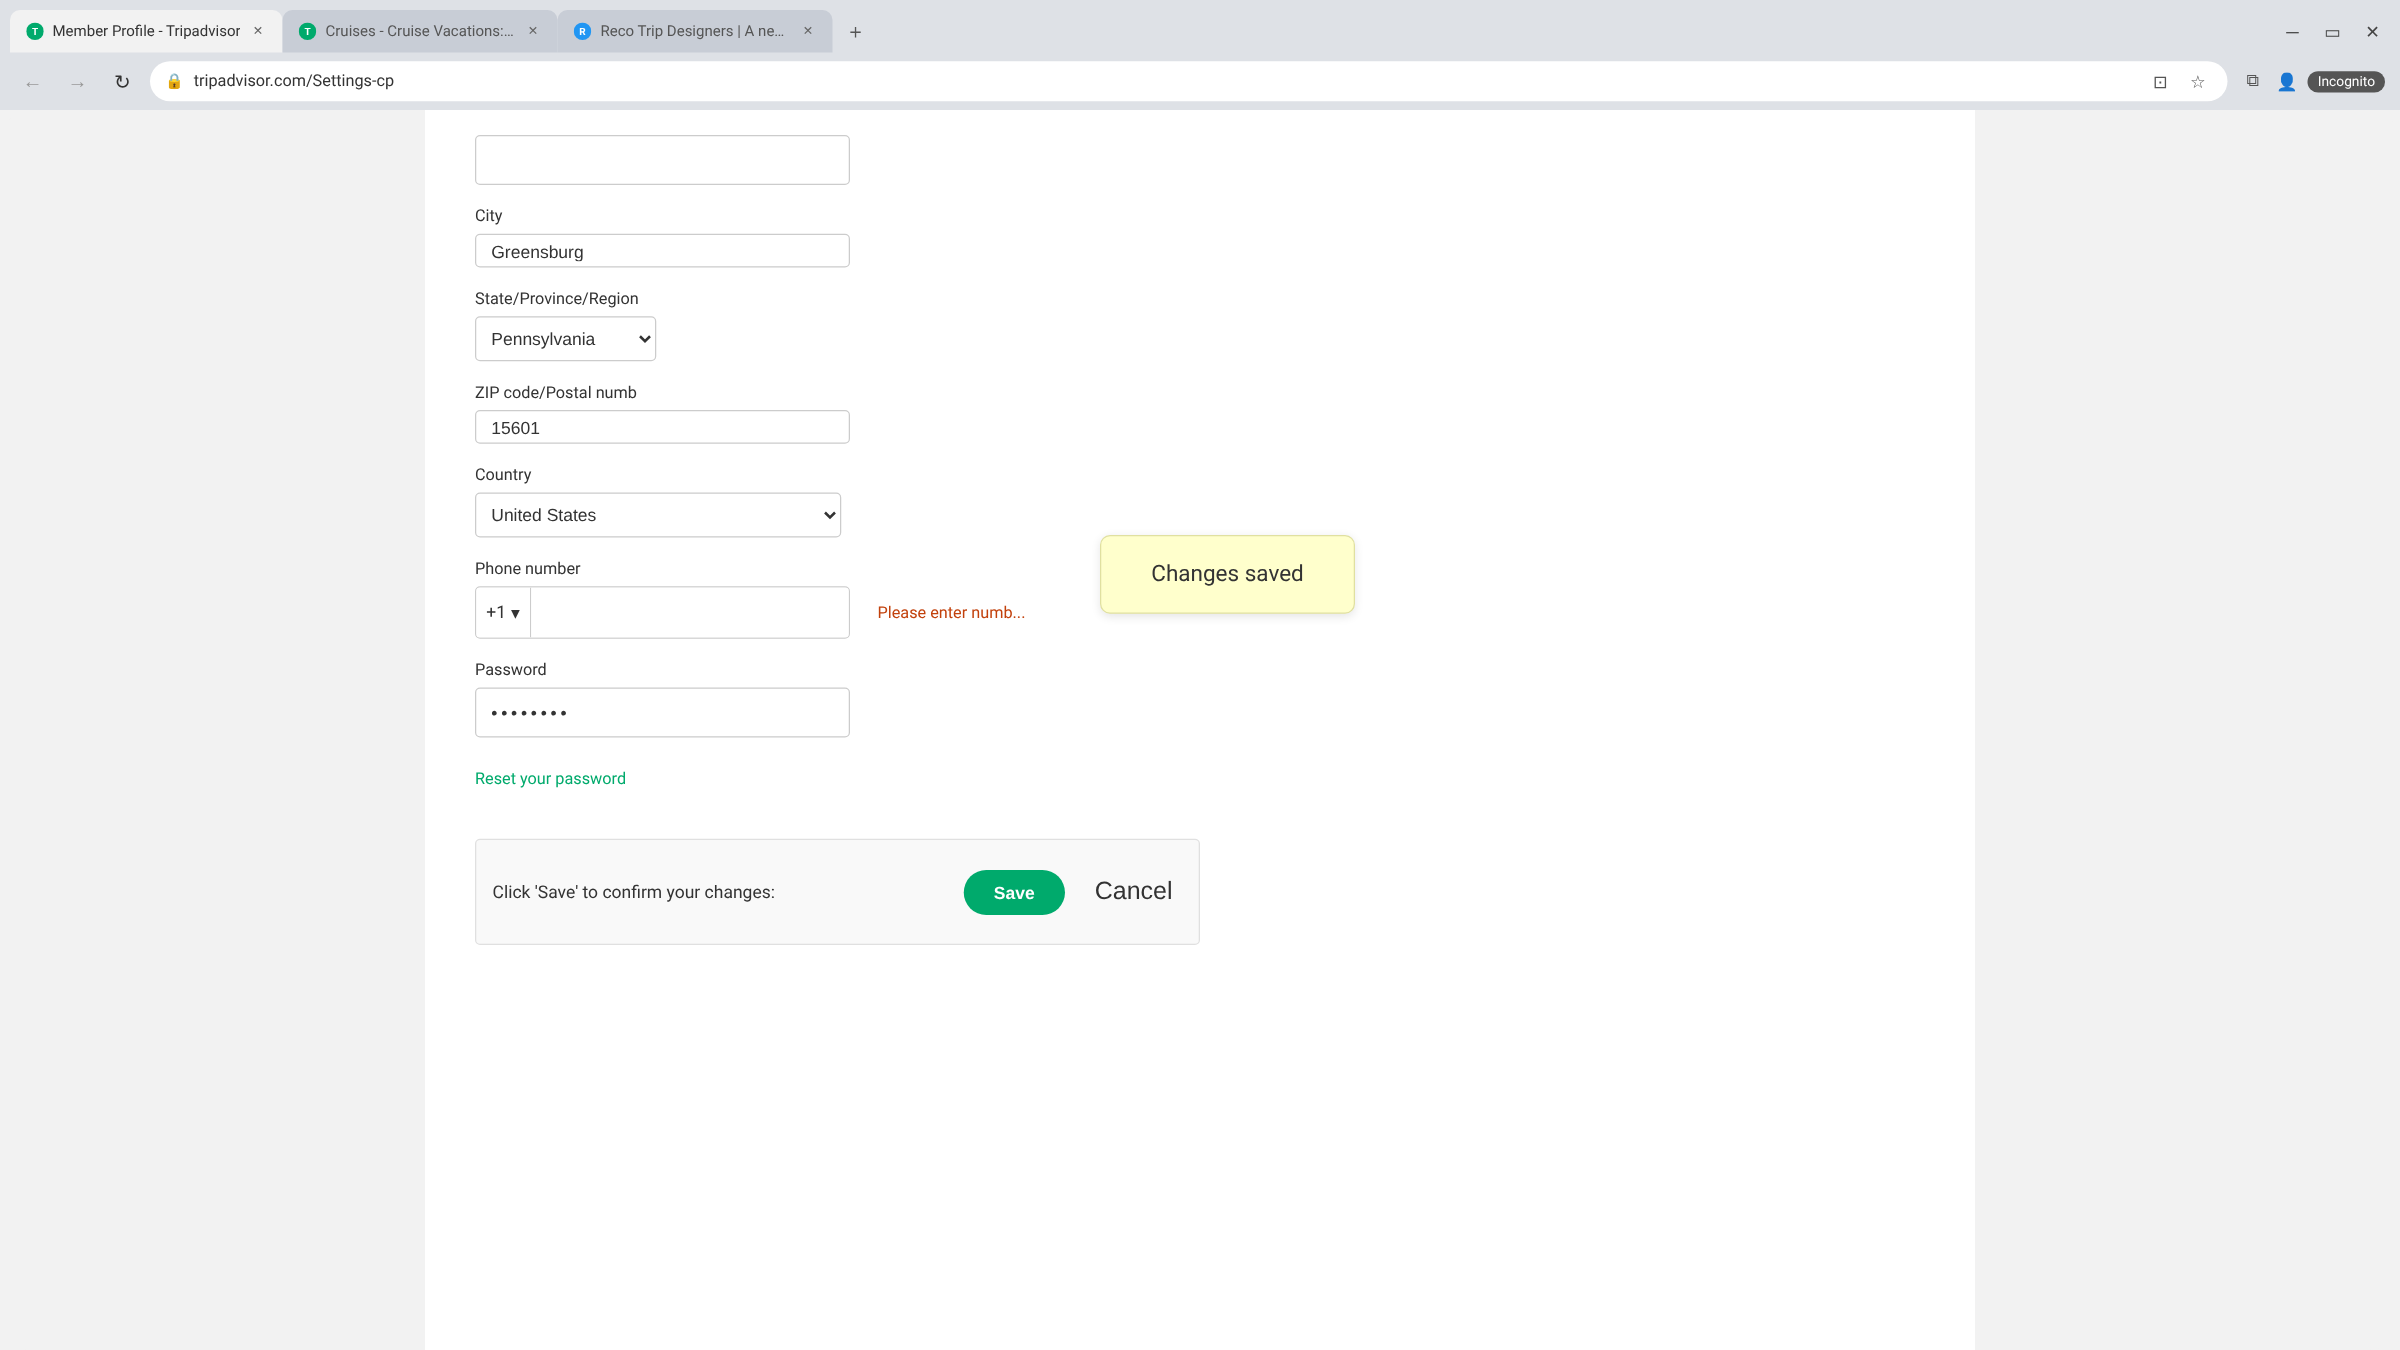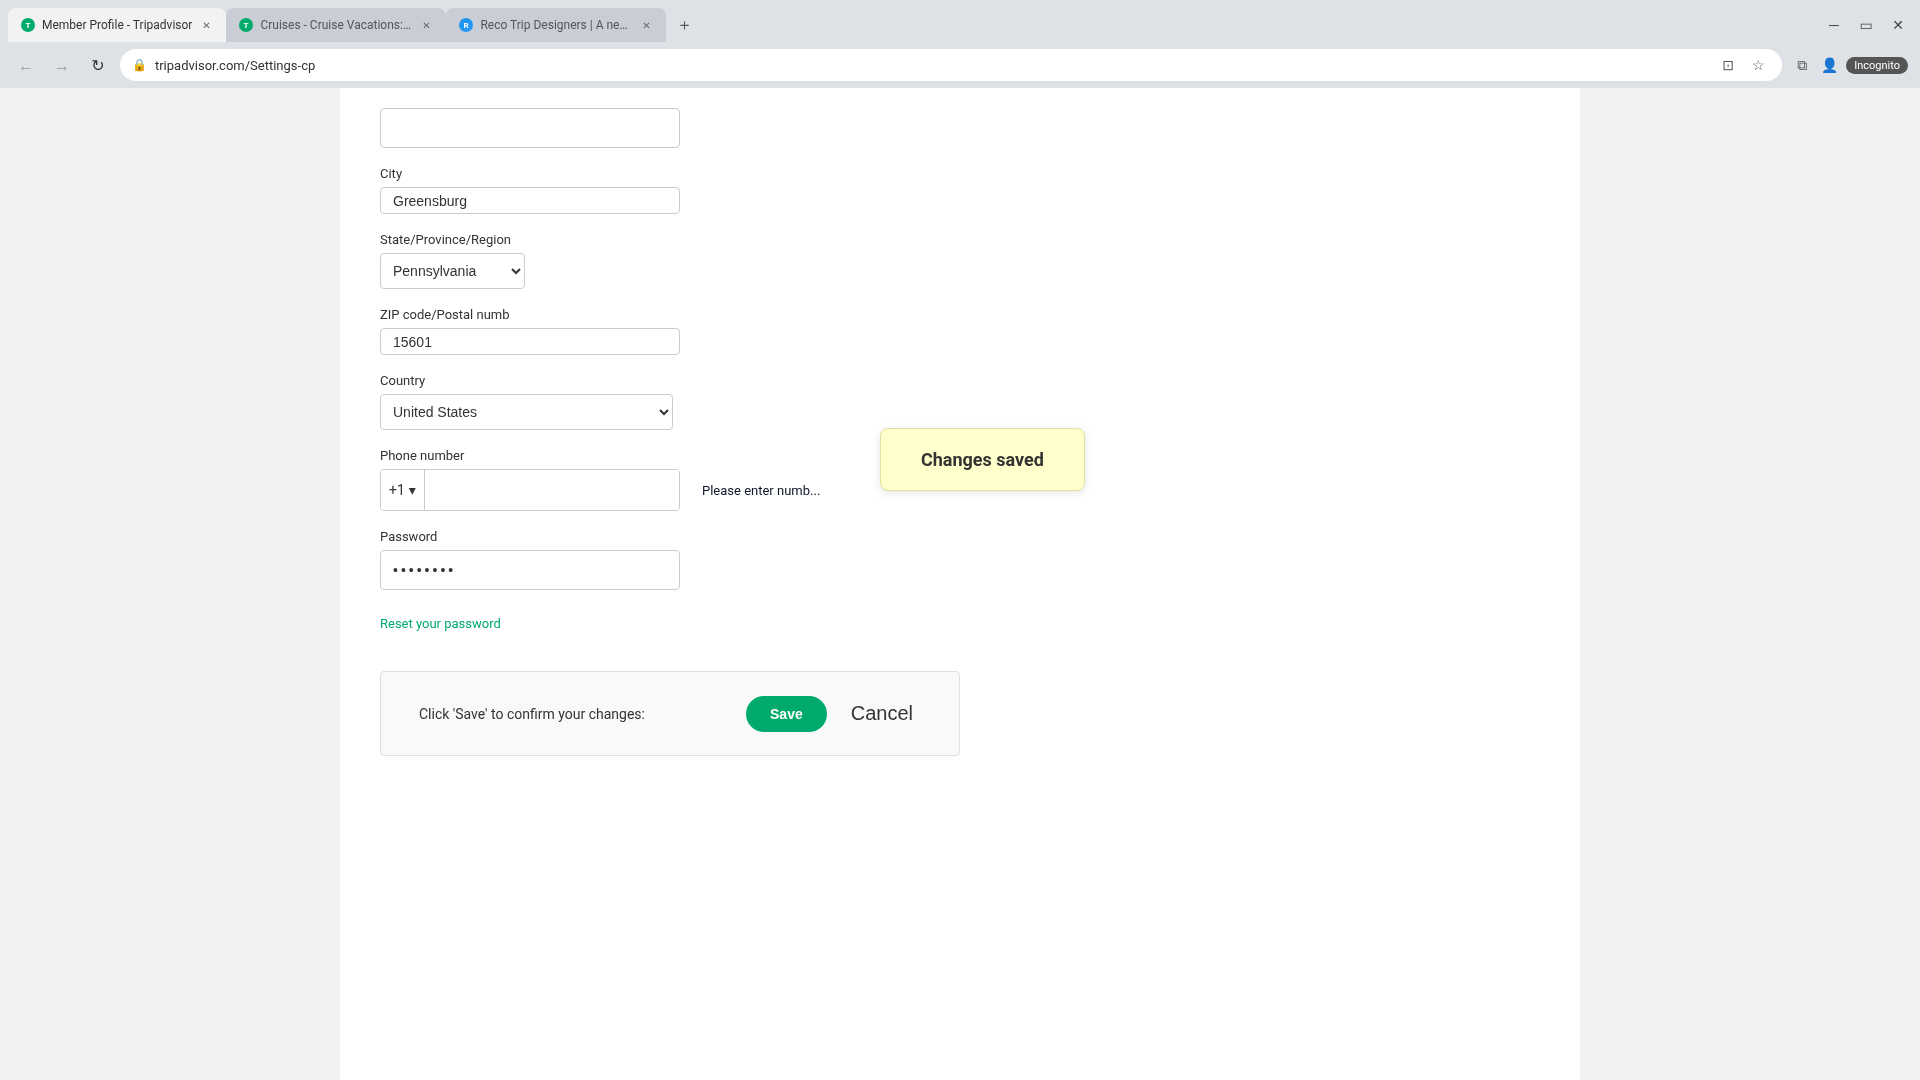--- a/index.html
+++ b/index.html
@@ -264,21 +264,21 @@
       border: none;
       padding: 0 10px;
       font-size: 14px;
       outline: none;
       height: 40px;
     }
 
     .phone-hint {
       margin-left: 12px;
       font-size: 13px;
-      color: #0f172a;
+      color: #c2410c;
     }
 
     .password-input {
       width: 300px;
       height: 40px;
       border: 1px solid #ccc;
       border-radius: 4px;
       padding: 0 12px;
       font-size: 14px;
       color: #333;
@@ -298,31 +298,31 @@
     
     .changes-saved-toast {
       position: absolute;
       top: 340px;
       left: 540px;
       background: #ffffcc;
       border: 1px solid #e0e0a0;
       border-radius: 8px;
       padding: 20px 40px;
       font-size: 18px;
-      font-weight: 700;
+      font-weight: 400;
       color: #333;
       box-shadow: 0 2px 8px rgba(0,0,0,0.1);
     }
 
     
     .save-bar {
       background: #f9f9f9;
       border: 1px solid #e0e0e0;
       border-radius: 4px;
-      padding: 20px 38px;
+      padding: 20px 13px;
       margin-top: 40px;
       display: flex;
       align-items: center;
       gap: 16px;
       max-width: 580px;
     }
 
     .save-bar-text {
       flex: 1;
       font-size: 14px;

